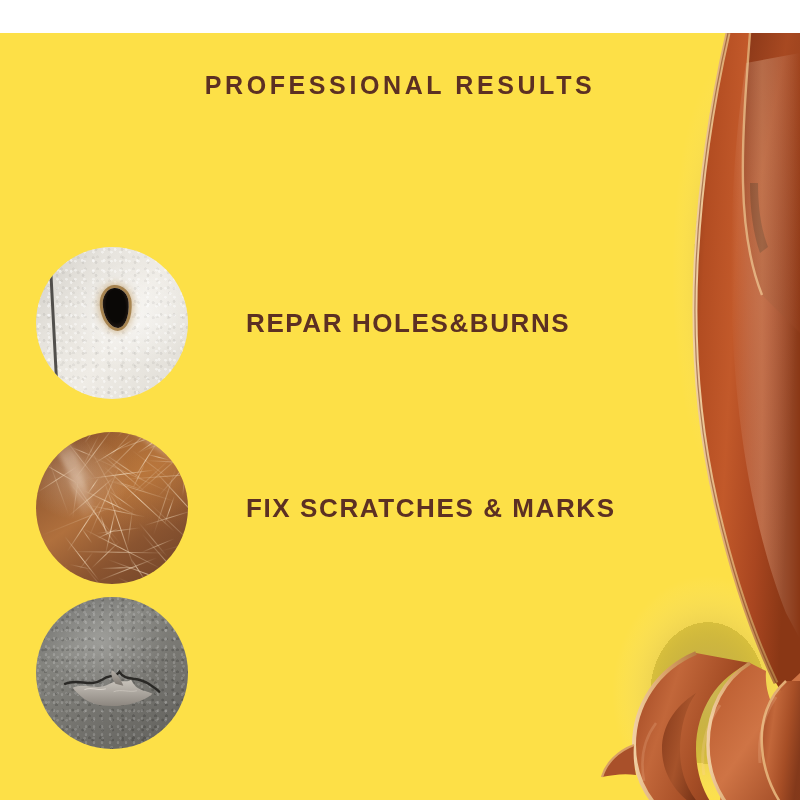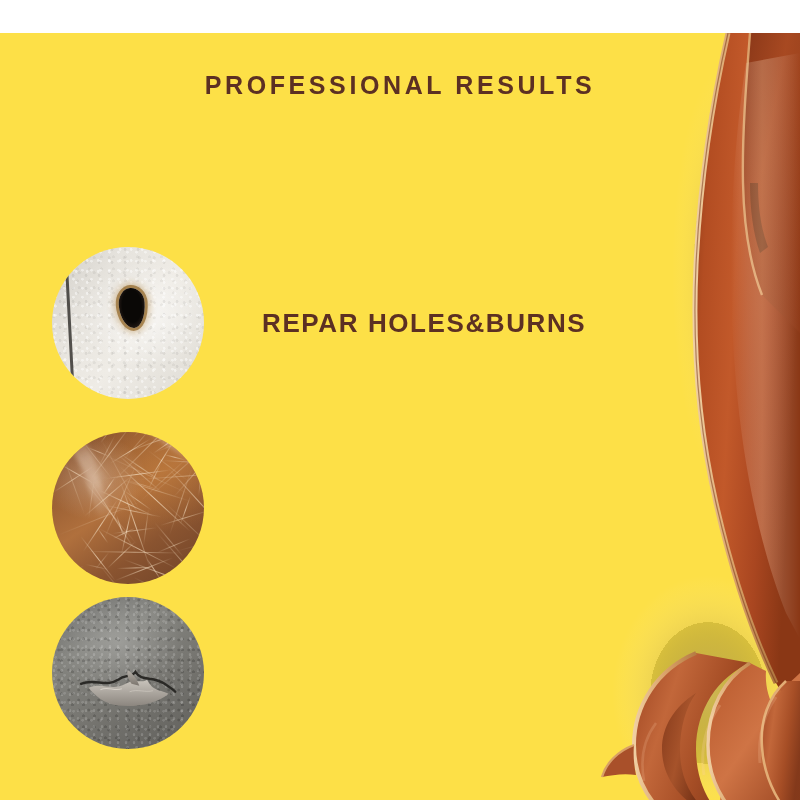--- a/index.html
+++ b/index.html
@@ -44,21 +44,21 @@
     font-size: 58px;
     font-weight: bold;
     letter-spacing: 2.2px;
     line-height: 1.05;
     white-space: nowrap;
   }
 
   
   .feature {
     position: absolute;
-    left: 52px;
+    left: 36px;
     width: 620px;
     height: 152px;
     display: flex;
     align-items: center;
   }
   .feature.f0 { top: 214px; }
   .feature.f1 { top: 399px; }
   .feature.f2 { top: 564px; }
 
   .swatch {
@@ -405,20 +405,21 @@
           <div class="scr" style="left: 45.2617%; top: 31.0323%; width: 73.0044px; opacity: 0.39; transform: rotate(17.4deg); background: linear-gradient(90deg, rgba(0, 0, 0, 0), rgb(240, 216, 186), rgba(0, 0, 0, 0));"></div>
           <div class="scr" style="left: 28.6878%; top: 96.7958%; width: 81.4962px; opacity: 0.67; transform: rotate(29.4deg); background: linear-gradient(90deg, rgba(0, 0, 0, 0), rgb(240, 216, 186), rgba(0, 0, 0, 0));"></div>
           <div class="scr" style="left: 70.9167%; top: 9.64863%; width: 77.5794px; opacity: 0.32; transform: rotate(-57.9deg); background: linear-gradient(90deg, rgba(0, 0, 0, 0), rgb(240, 216, 186), rgba(0, 0, 0, 0));"></div>
           <div class="scr" style="left: 62.8245%; top: 11.1362%; width: 53.8271px; opacity: 0.27; transform: rotate(37.4deg); background: linear-gradient(90deg, rgba(0, 0, 0, 0), rgb(240, 216, 186), rgba(0, 0, 0, 0));"></div>
         </div>
       <div class="crease-b" style="left:-6%;top:12%;width:56%;height:16px;transform:rotate(58deg);"></div>
       <div class="crease-b" style="left:4%;top:30%;width:48%;height:14px;transform:rotate(70deg);"></div>
       <div class="crease-b" style="left:52%;top:2%;width:54%;height:13px;transform:rotate(34deg);"></div>
       <span class="sr">Brown leather covered in fine pale scratch lines and creases</span>
     </div>
+    <div class="feature-label">FIX SCRATCHES &amp; MARKS</div>
   </div>
 
   <div class="feature f2">
     <div class="swatch">
       <div class="tex leather-grey"></div>
       <div class="grain-g"></div>
       <div class="tear">
         <svg width="100%" height="100%" viewBox="0 0 100 46" preserveAspectRatio="none">
           <defs>
             <linearGradient id="flapG" x1="0" y1="0" x2="0" y2="1">

